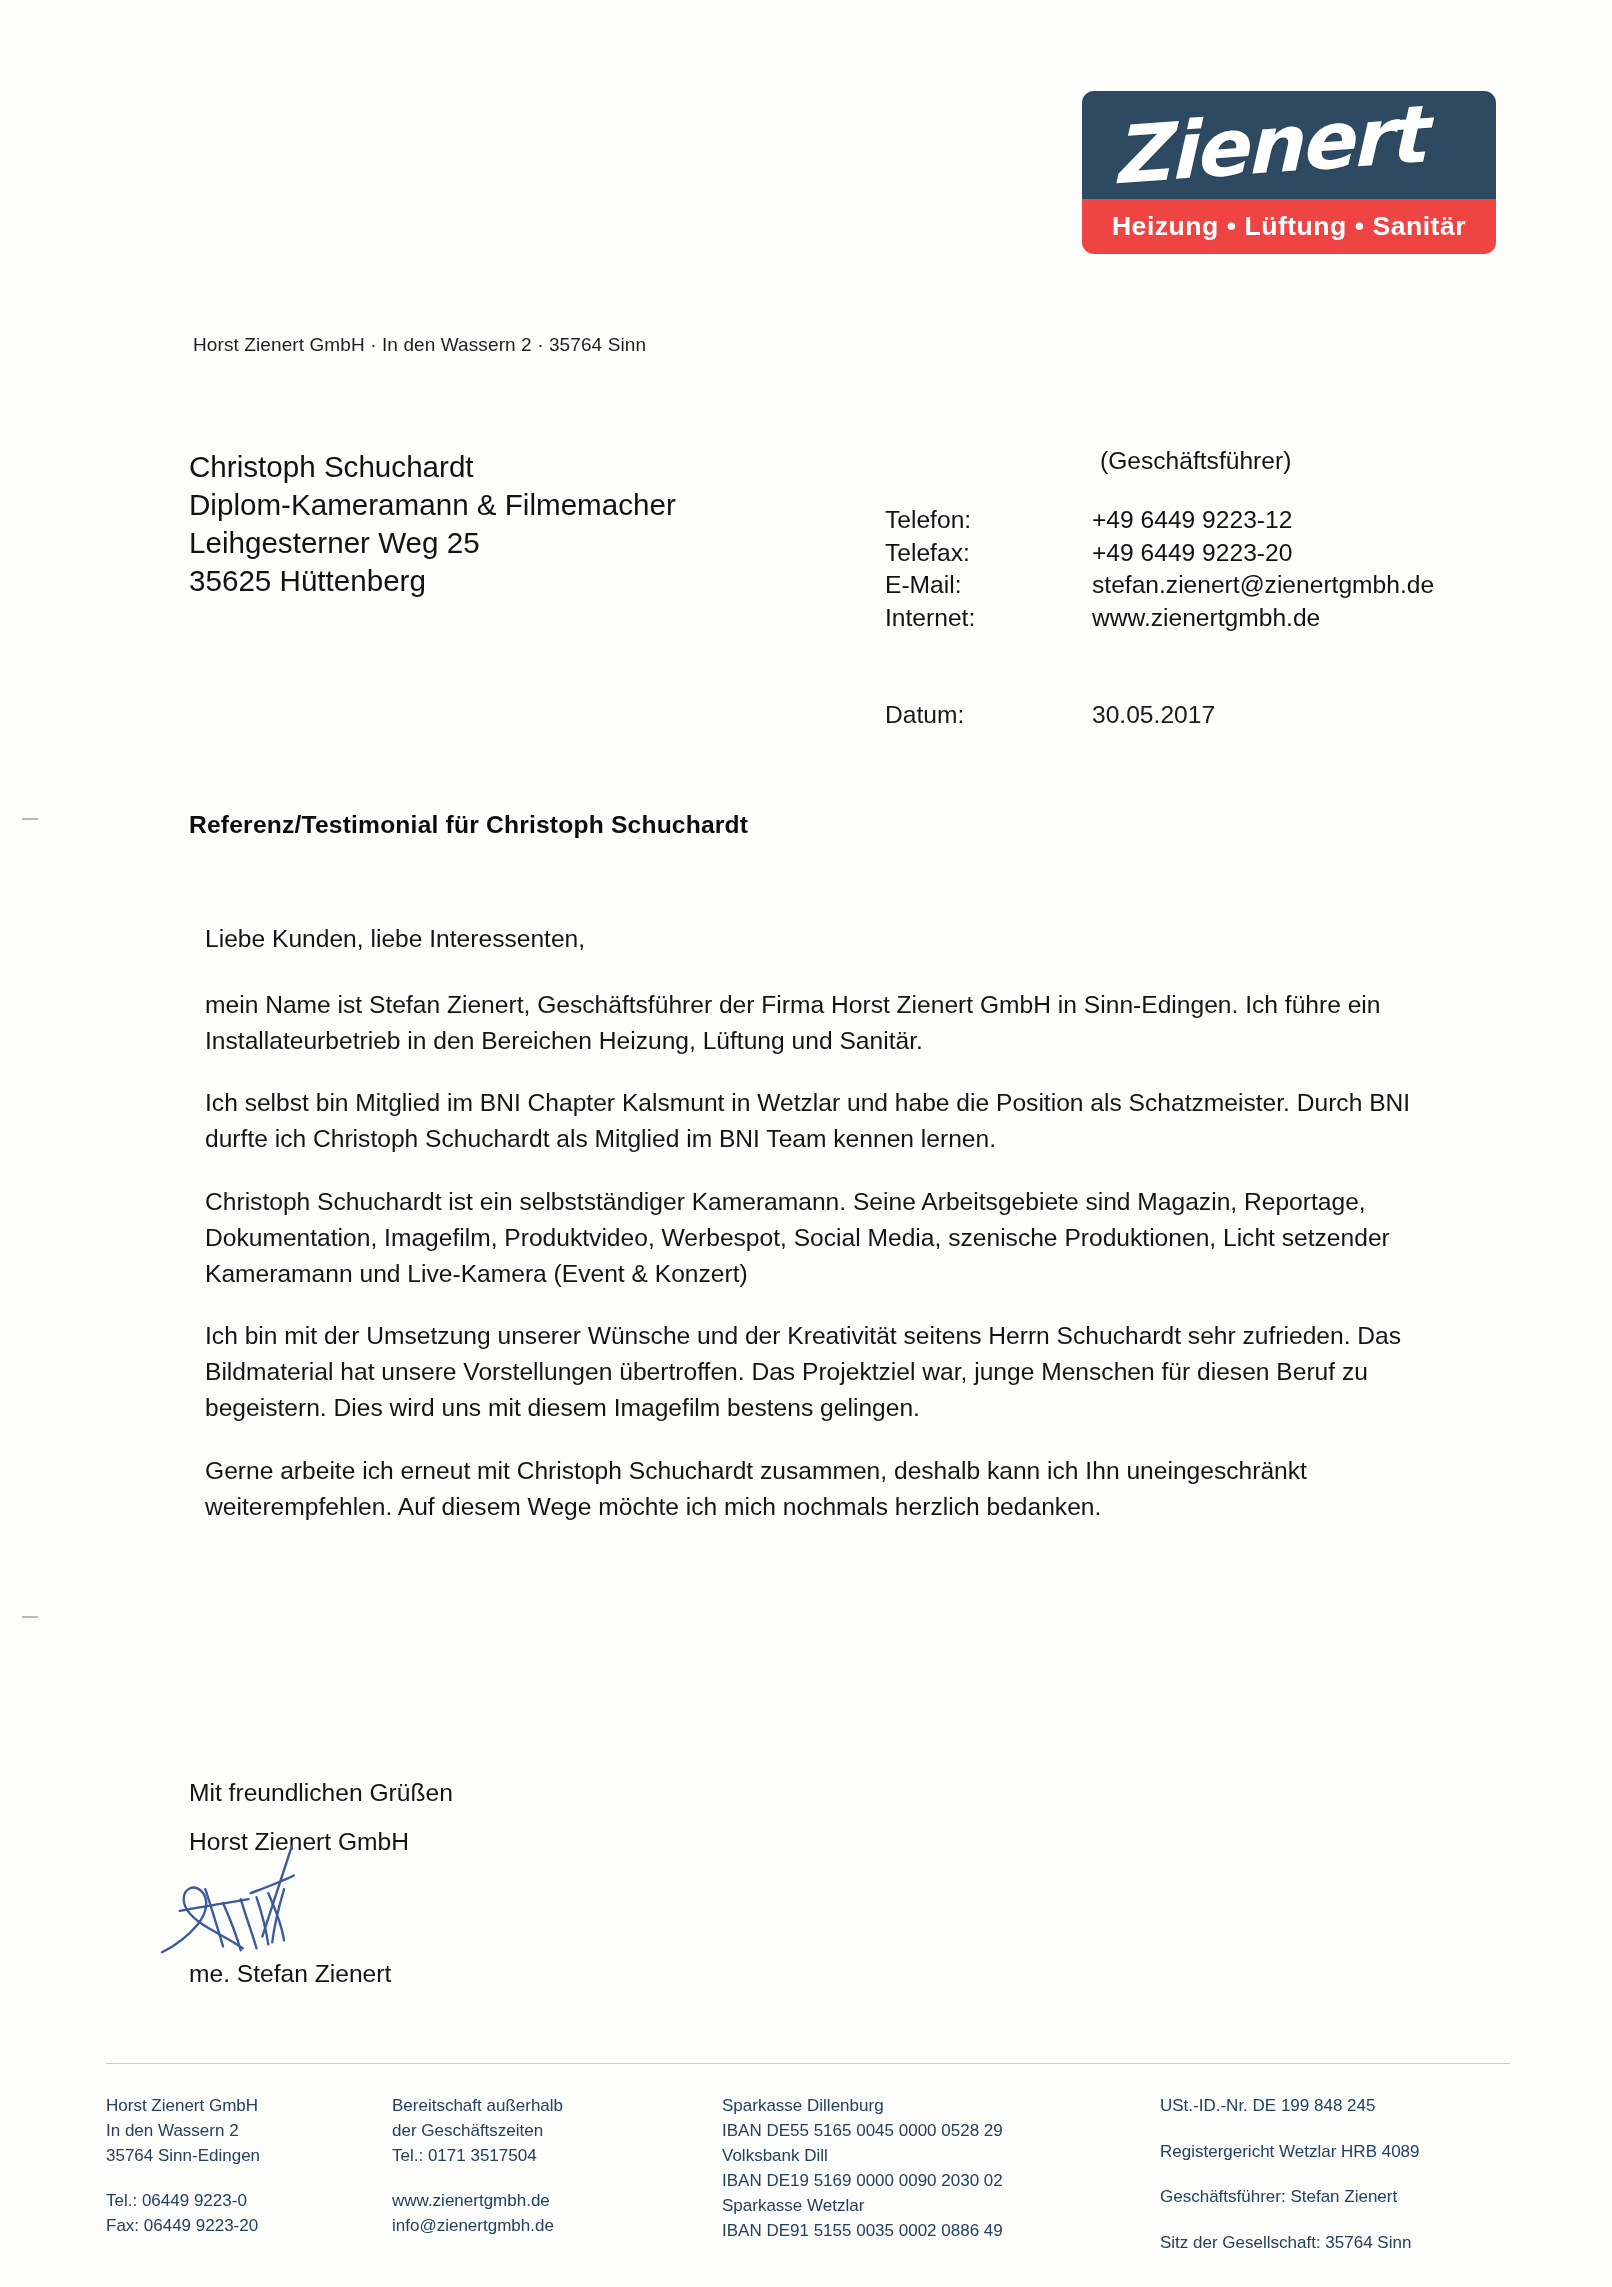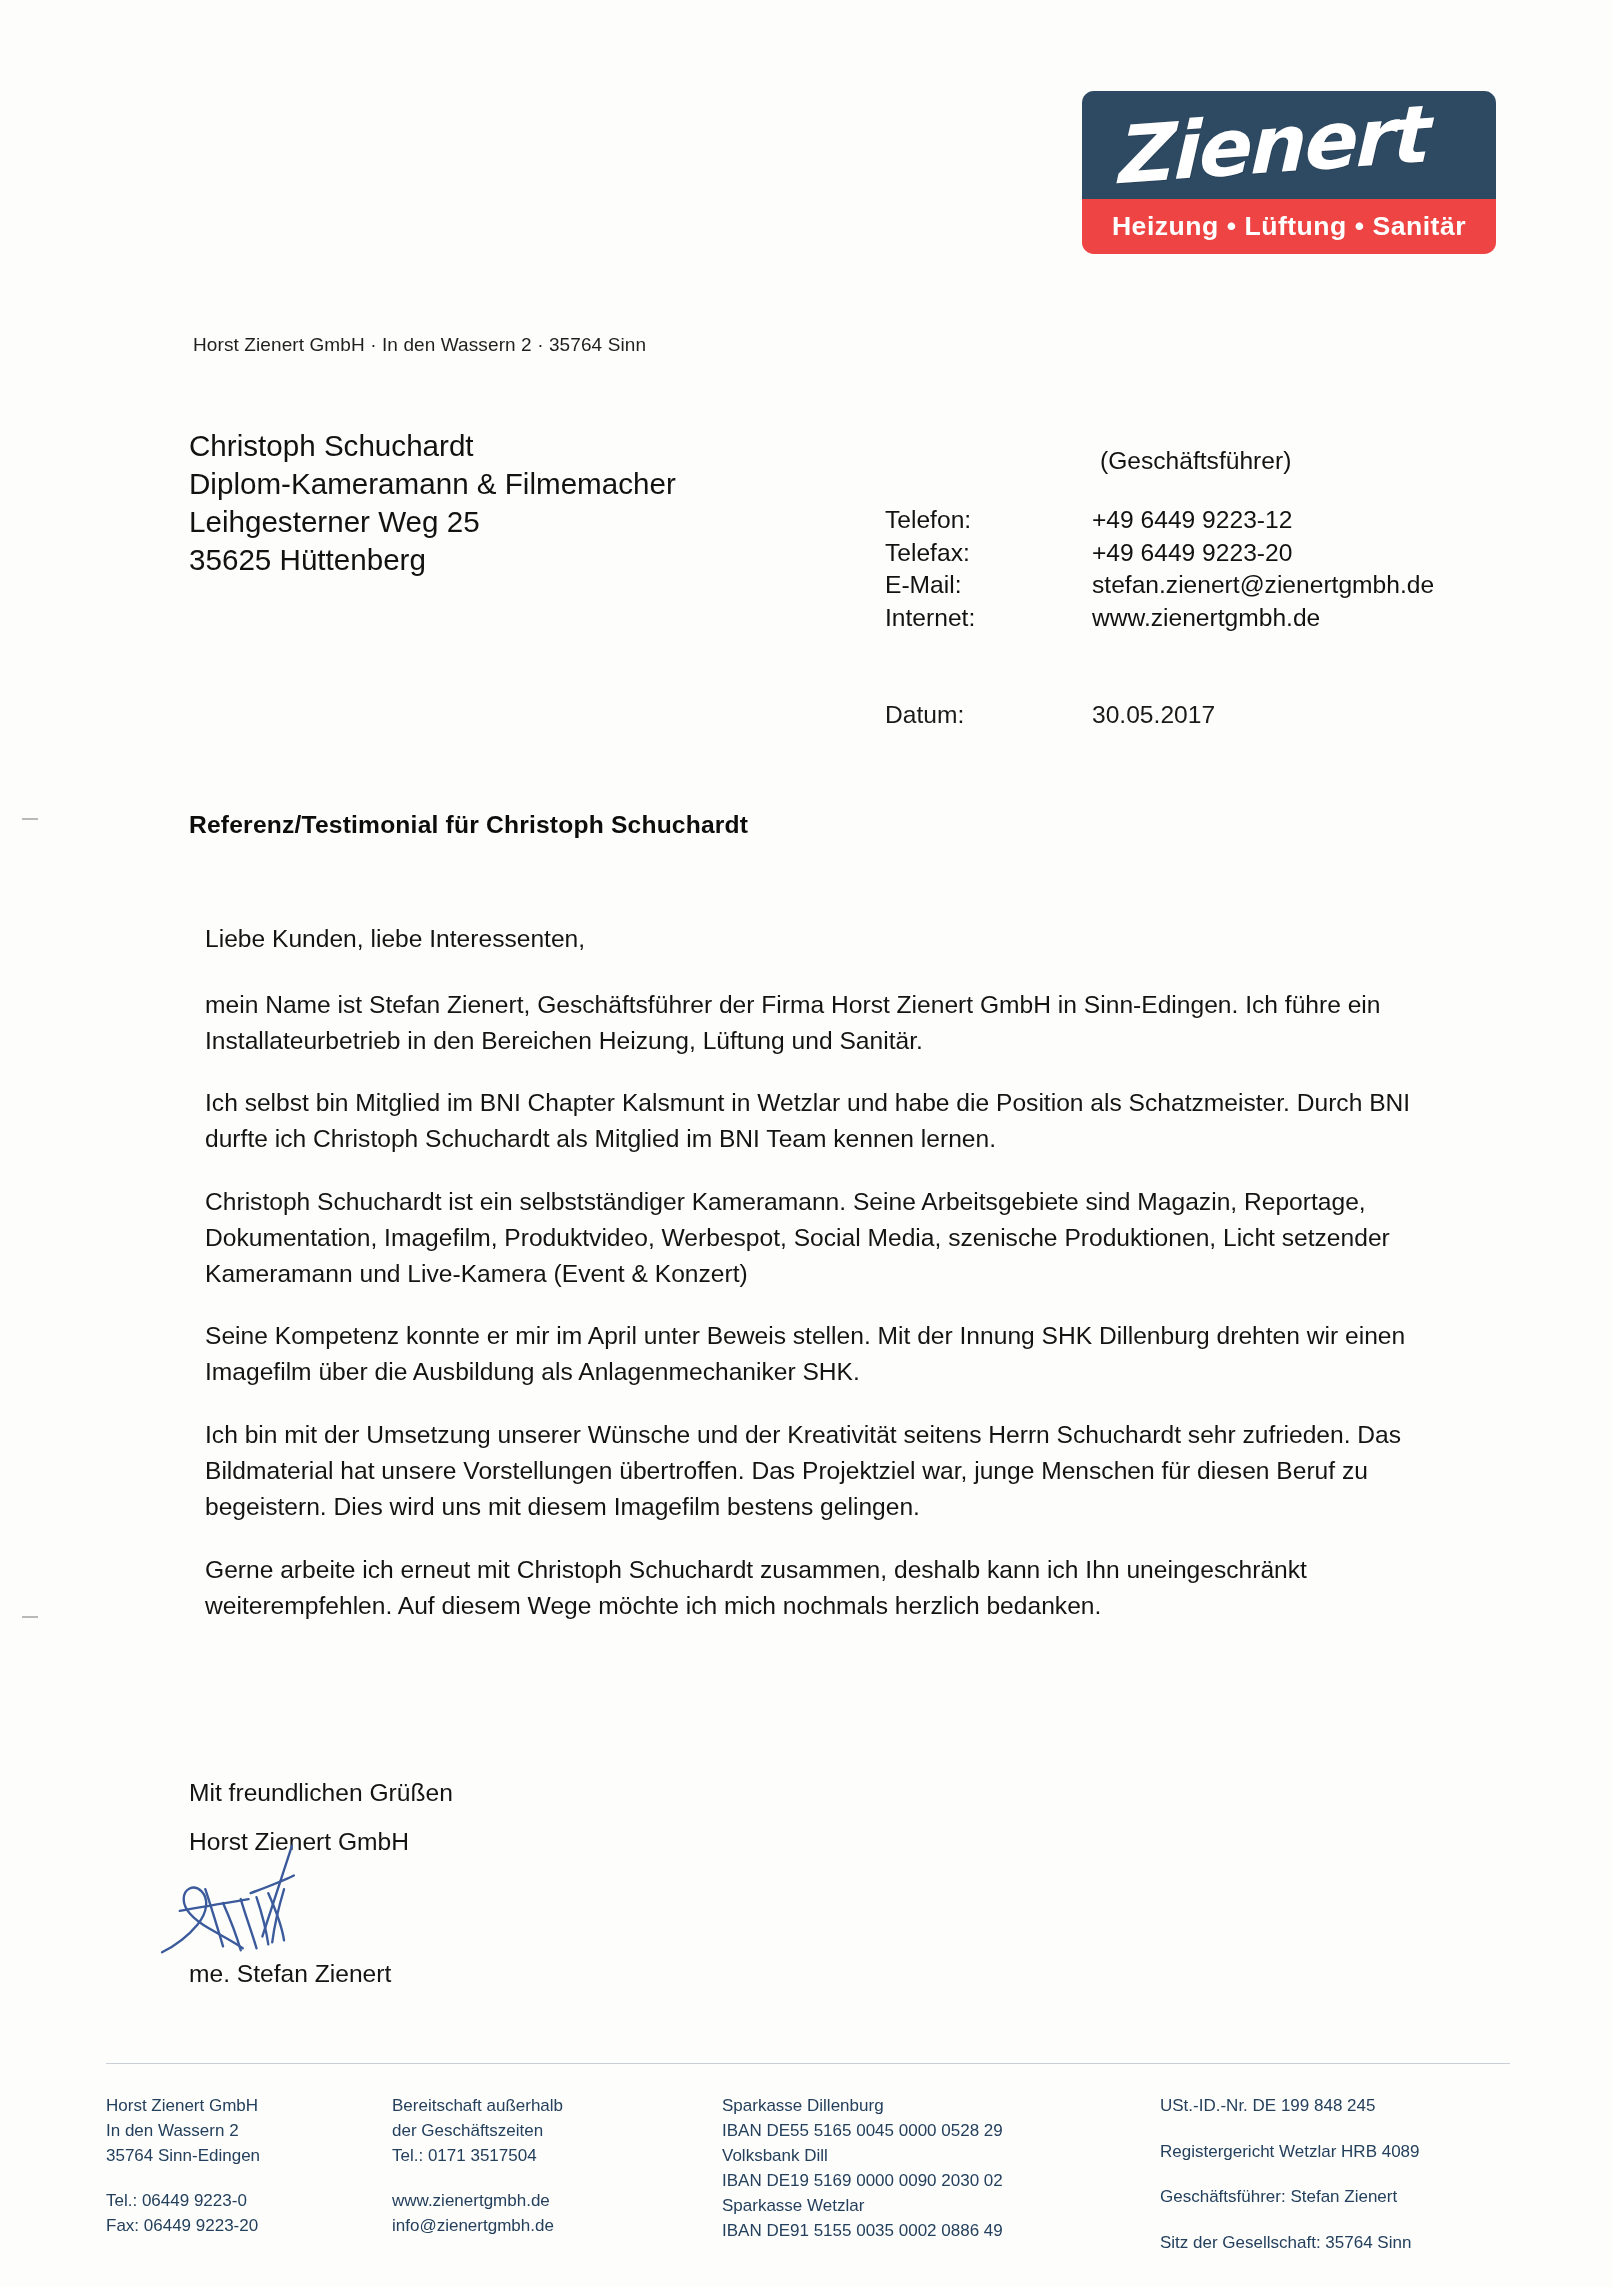--- a/index.html
+++ b/index.html
@@ -68,21 +68,21 @@
     top: 334px;
     font-size: 19px;
     color: #1f1f1f;
     letter-spacing: 0.1px;
   }
 
   
   .recipient {
     position: absolute;
     left: 189px;
-    top: 427px;
+    top: 448px;
     font-size: 29.6px;
     line-height: 38px;
     color: #121212;
   }
 
   
   .contact {
     position: absolute;
     left: 885px;
     top: 445px;
@@ -264,21 +264,20 @@
     <span>30.05.2017</span>
   </div>
 
   <div class="subject">Referenz/Testimonial für Christoph Schuchardt</div>
 
   <div class="body-text">
     <p class="salutation">Liebe Kunden, liebe Interessenten,</p>
     <p>mein Name ist Stefan Zienert, Geschäftsführer der Firma Horst Zienert GmbH in Sinn-Edingen. Ich führe ein Installateurbetrieb in den Bereichen Heizung, Lüftung und Sanitär.</p>
     <p>Ich selbst bin Mitglied im BNI Chapter Kalsmunt in Wetzlar und habe die Position als Schatzmeister. Durch BNI durfte ich Christoph Schuchardt als Mitglied im BNI Team kennen lernen.</p>
     <p>Christoph Schuchardt ist ein selbstständiger Kameramann. Seine Arbeitsgebiete sind  Magazin, Reportage, Dokumentation, Imagefilm, Produktvideo, Werbespot, Social Media, szenische Produktionen, Licht setzender Kameramann und Live-Kamera (Event &amp; Konzert)</p>
-    <p>Seine Kompetenz konnte er mir im April unter Beweis stellen. Mit der Innung SHK Dillenburg drehten wir einen Imagefilm über die Ausbildung als Anlagenmechaniker SHK.</p>
     <p>Ich bin mit der Umsetzung unserer Wünsche und der Kreativität seitens Herrn Schuchardt sehr zufrieden. Das Bildmaterial hat unsere Vorstellungen übertroffen. Das Projektziel war, junge Menschen für diesen Beruf zu begeistern. Dies wird uns mit diesem Imagefilm bestens gelingen.</p>
     <p>Gerne arbeite ich erneut mit Christoph Schuchardt zusammen, deshalb kann ich Ihn uneingeschränkt weiterempfehlen. Auf diesem Wege möchte ich mich nochmals herzlich bedanken.</p>
   </div>
 
   <div class="closing">Mit freundlichen Grüßen</div>
   <div class="company-line">Horst Zienert GmbH</div>
 
   <svg class="signature-svg" viewBox="0 0 260 125">
     <g fill="none" stroke="#3a5a9b" stroke-width="2.4" stroke-linecap="round" stroke-linejoin="round">
       <path d="M4 112 C16 106, 30 96, 40 84 C50 72, 52 58, 44 50 C36 42, 26 48, 26 58 C26 70, 38 80, 52 88 C66 96, 78 102, 86 108"></path>

